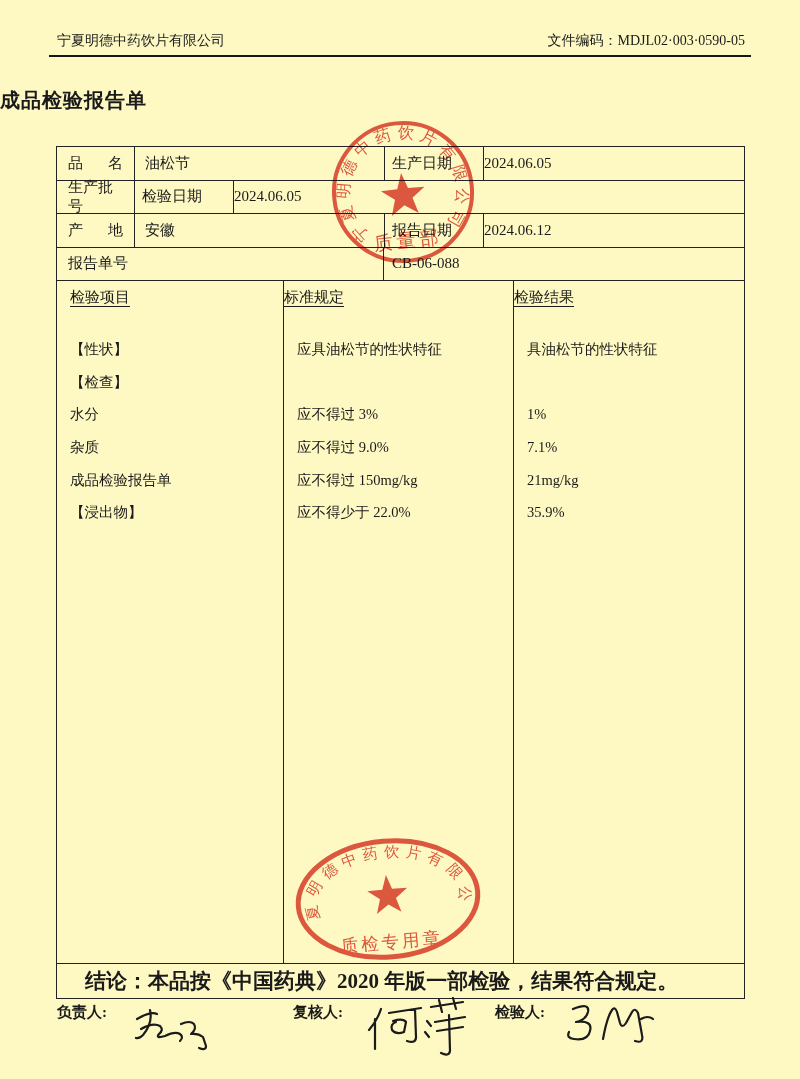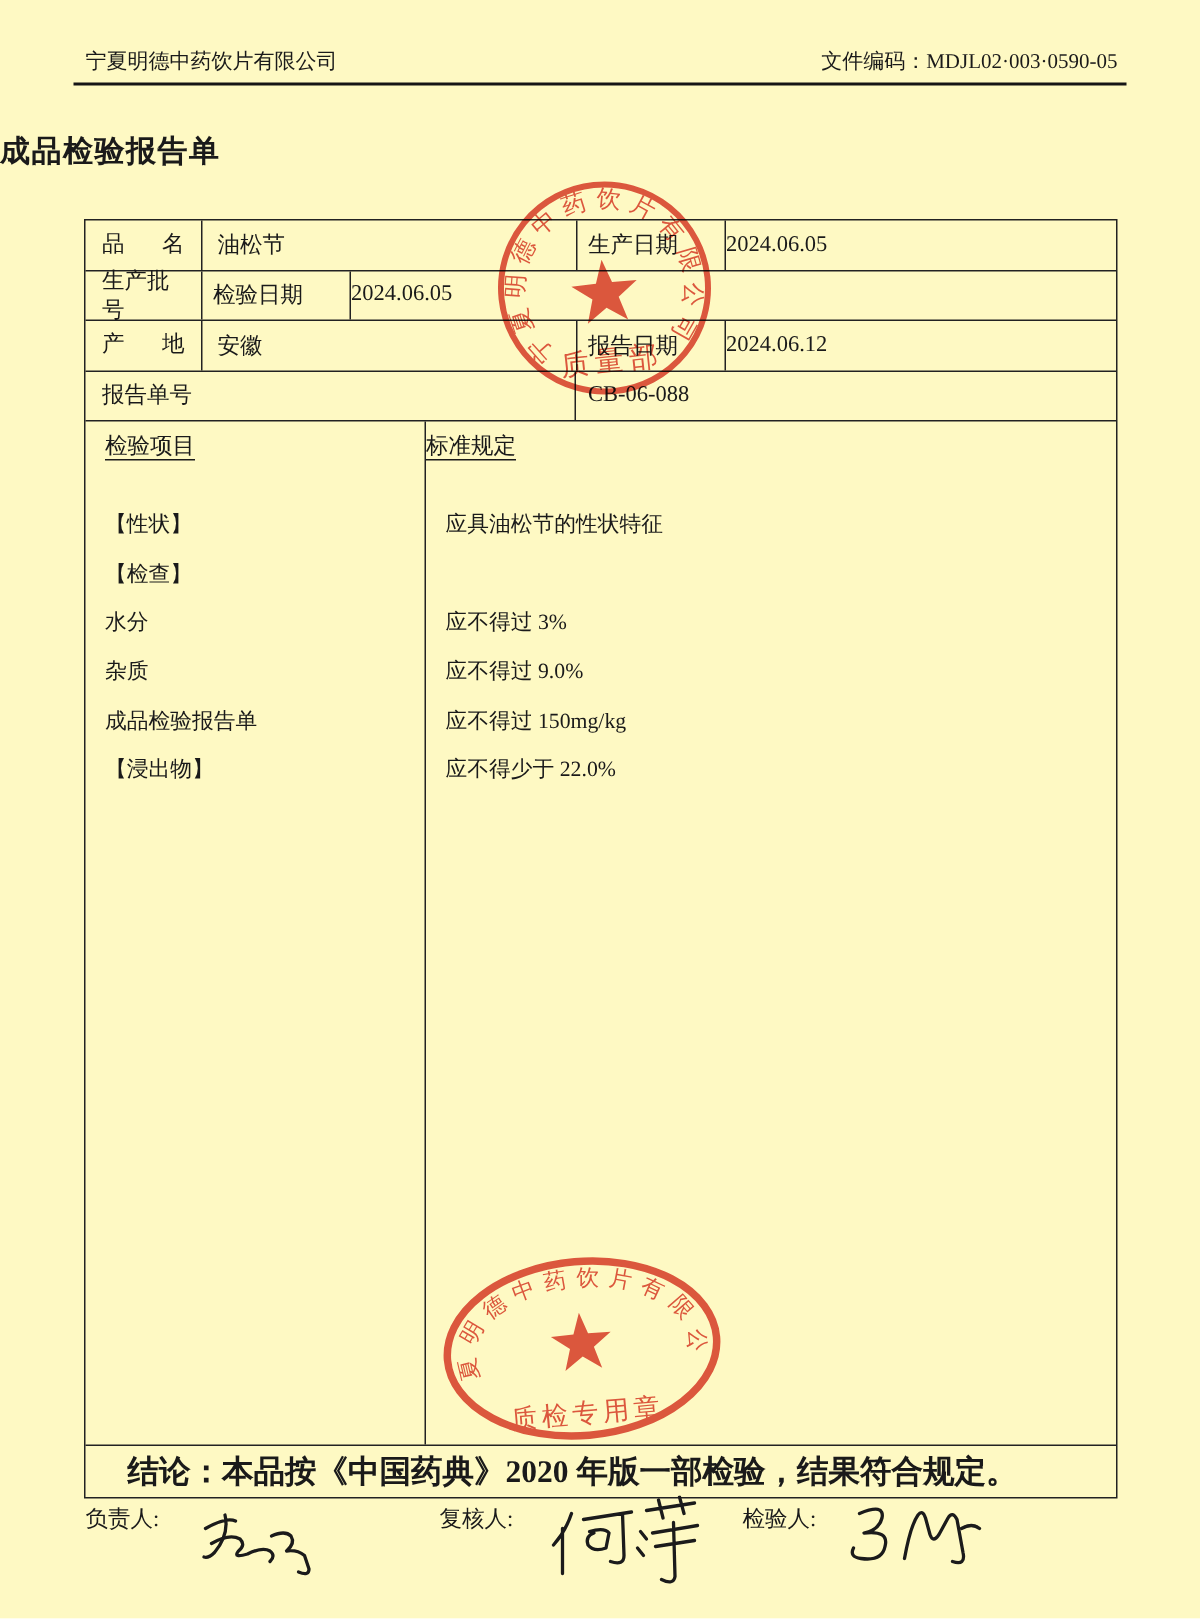--- a/index.html
+++ b/index.html
@@ -48,21 +48,21 @@
           padding-left:13px; font-size:14.5px; }
 
   
   .conclusion { height:34px; display:flex; align-items:center;
                 padding-left:28px; font-size:21px; font-weight:bold; }
 
   
   .sig-line { position:absolute; left:57px; top:1003px; width:688px;
               height:60px; font-size:15px; }
   .sig-group { position:absolute; top:0; }
-  .sig-label { display:inline-block; }
+  .sig-label { display:inline-block;font-weight:bold; }
   .sig-svg { position:absolute; }
 
   
   .stamp { position:absolute; mix-blend-mode:multiply; opacity:.9; }
   .stamp text { font-family:"Liberation Serif","DejaVu Serif",serif; fill:currentColor; }
   .stamp-top { left:321px; top:110px; transform:rotate(-6deg); }
   .stamp-bottom { left:283px; top:824px; transform:rotate(-5deg); }
 
   .ink { stroke:#1b1b1b; stroke-width:2.2; fill:none;
          stroke-linecap:round; stroke-linejoin:round; }
@@ -123,20 +123,31 @@
         <div class="dhead">标准规定</div>
         <div class="drows">
           <div class="drow">应具油松节的性状特征</div>
           <div class="drow"></div>
           <div class="drow">应不得过 3%</div>
           <div class="drow">应不得过 9.0%</div>
           <div class="drow">应不得过 150mg/kg</div>
           <div class="drow">应不得少于 22.0%</div>
         </div>
       </div>
+      <div class="dcol dcol3">
+        <div class="dhead">检验结果</div>
+        <div class="drows">
+          <div class="drow">具油松节的性状特征</div>
+          <div class="drow"></div>
+          <div class="drow">1%</div>
+          <div class="drow">7.1%</div>
+          <div class="drow">21mg/kg</div>
+          <div class="drow">35.9%</div>
+        </div>
+      </div>
     </div>
 
     <div class="conclusion">
       <span>结论：</span>
       <span>本品按《中国药典》2020 年版一部检验，结果符合规定。</span>
     </div>
   </div>
 
   <div class="sig-line">
     <div class="sig-group" style="left:0;">

